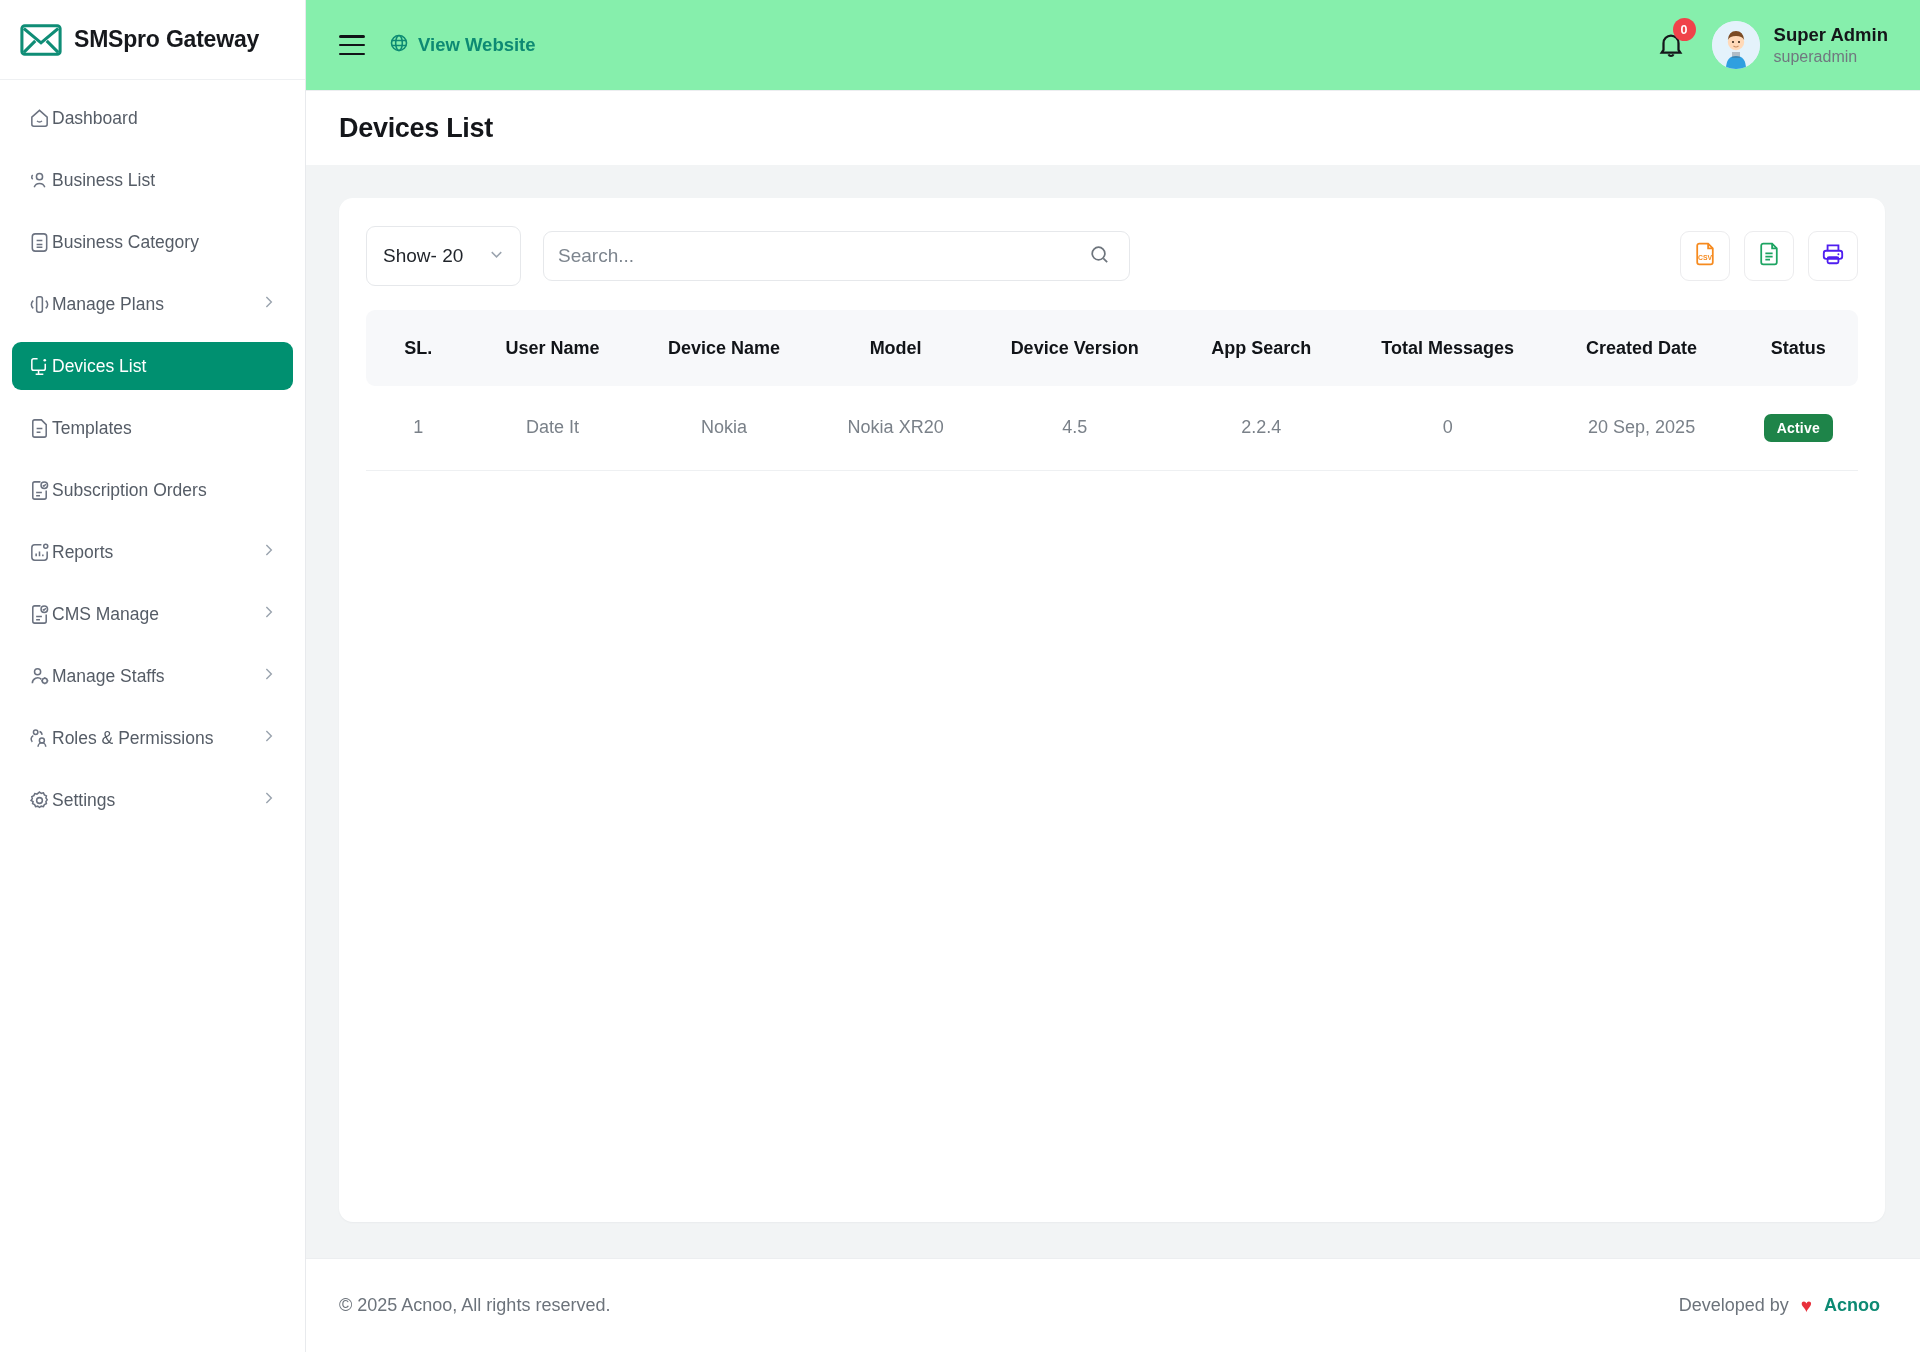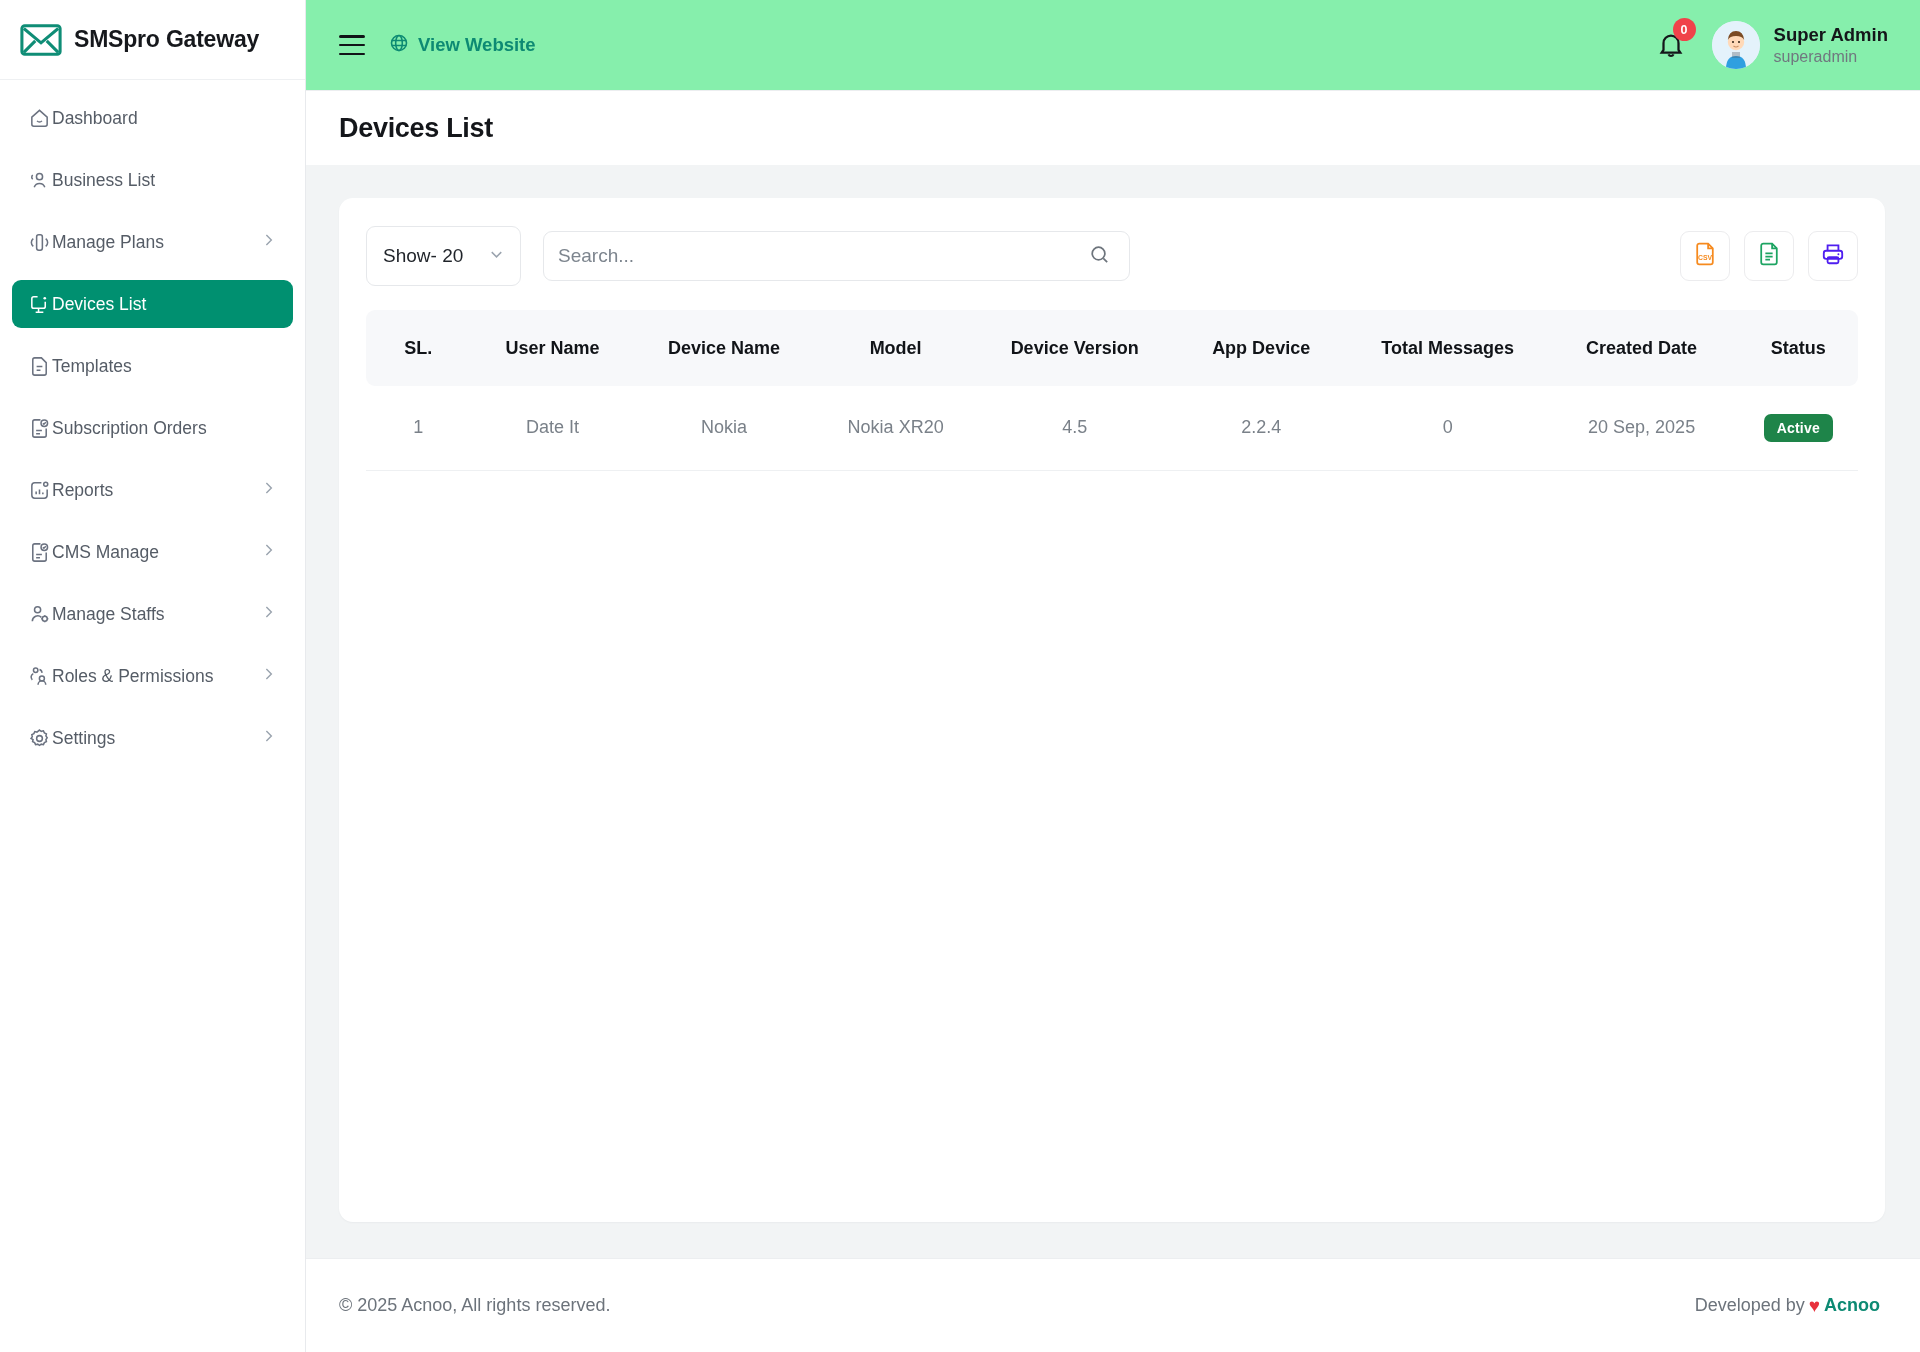--- a/index.html
+++ b/index.html
@@ -155,21 +155,21 @@
     padding: 6px 13px; letter-spacing: 0.2px;
   }
 
   .footer {
     height: 94px; background: #ffffff;
     border-top: 1px solid #eceef0;
     display: flex; align-items: center; justify-content: space-between;
     padding: 0 40px 0 33px; flex: 0 0 94px;
   }
   .copy { font-size: 18px; color: #6c737b; }
-  .devby { font-size: 18px; color: #6c737b; display: flex; align-items: center; gap: 4px; }
+  .devby { font-size: 18px; color: #6c737b; display: flex; align-items: center; gap: 12px; }
   .devby .heart { color: #e8313c; font-size: 19px; }
   .devby .acnoo { color: #0d8a73; font-weight: bold; }
 </style>
 </head>
 <body>
 
 <div class="app">
 
   <aside class="sidebar">
     <div class="brand">
@@ -199,20 +199,29 @@
         <span class="ico">
           <svg viewBox="0 0 24 24" width="23" height="23" fill="none" stroke="currentColor" stroke-width="1.6">
             <circle cx="12" cy="8" r="3.2"></circle>
             <path d="M6.5 19 a5.8 5.8 0 0 1 11 0"></path>
             <path d="M5 10.5 a2.4 2.4 0 0 1 0-4"></path>
           </svg>
         </span>
         <span class="lbl">Business List</span>
       </div>
 
+      <div class="nav-item">
+        <span class="ico">
+          <svg viewBox="0 0 24 24" width="23" height="23" fill="none" stroke="currentColor" stroke-width="1.6">
+            <rect x="4.5" y="3" width="15" height="18" rx="3"></rect>
+            <path d="M9 10h6M9 14h6M9 17h6"></path>
+          </svg>
+        </span>
+        <span class="lbl">Business Category</span>
+      </div>
 
       <div class="nav-item">
         <span class="ico">
           <svg viewBox="0 0 24 24" width="23" height="23" fill="none" stroke="currentColor" stroke-width="1.6">
             <rect x="9" y="4" width="6" height="16" rx="2.2"></rect>
             <path d="M5.5 8 a5 5 0 0 0 0 8 M18.5 8 a5 5 0 0 1 0 8"></path>
           </svg>
         </span>
         <span class="lbl">Manage Plans</span>
         <span class="chev">
@@ -451,21 +460,21 @@
         </div>
 
         <table>
           <thead>
             <tr>
               <th style="width:7%">SL.</th>
               <th style="width:11%">User Name</th>
               <th style="width:12%">Device Name</th>
               <th style="width:11%">Model</th>
               <th style="width:13%">Device Version</th>
-              <th style="width:12%">App Device</th>
+              <th style="width:12%">App Search</th>
               <th style="width:13%">Total Messages</th>
               <th style="width:13%">Created Date</th>
               <th style="width:8%">Status</th>
             </tr>
           </thead>
           <tbody>
             <tr>
               <td>1</td>
               <td>Date It</td>
               <td>Nokia</td>

